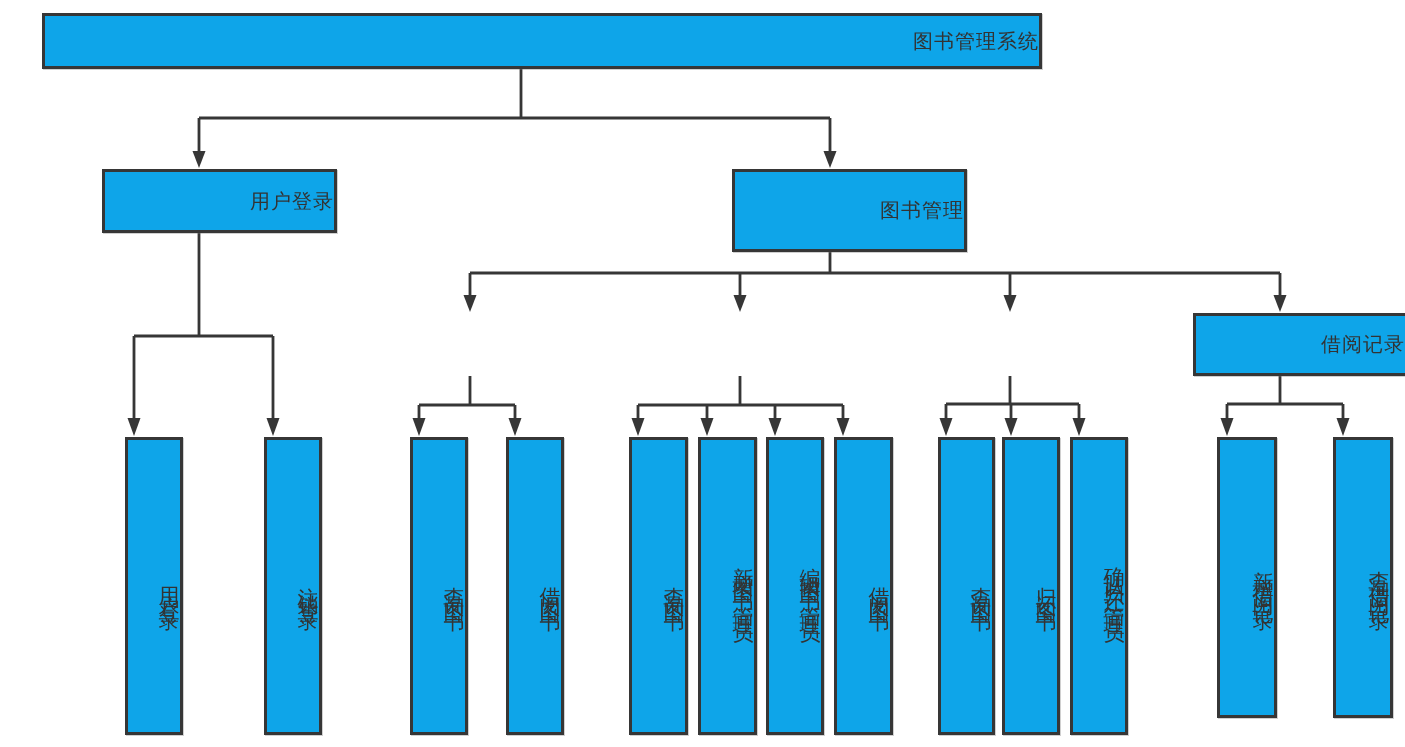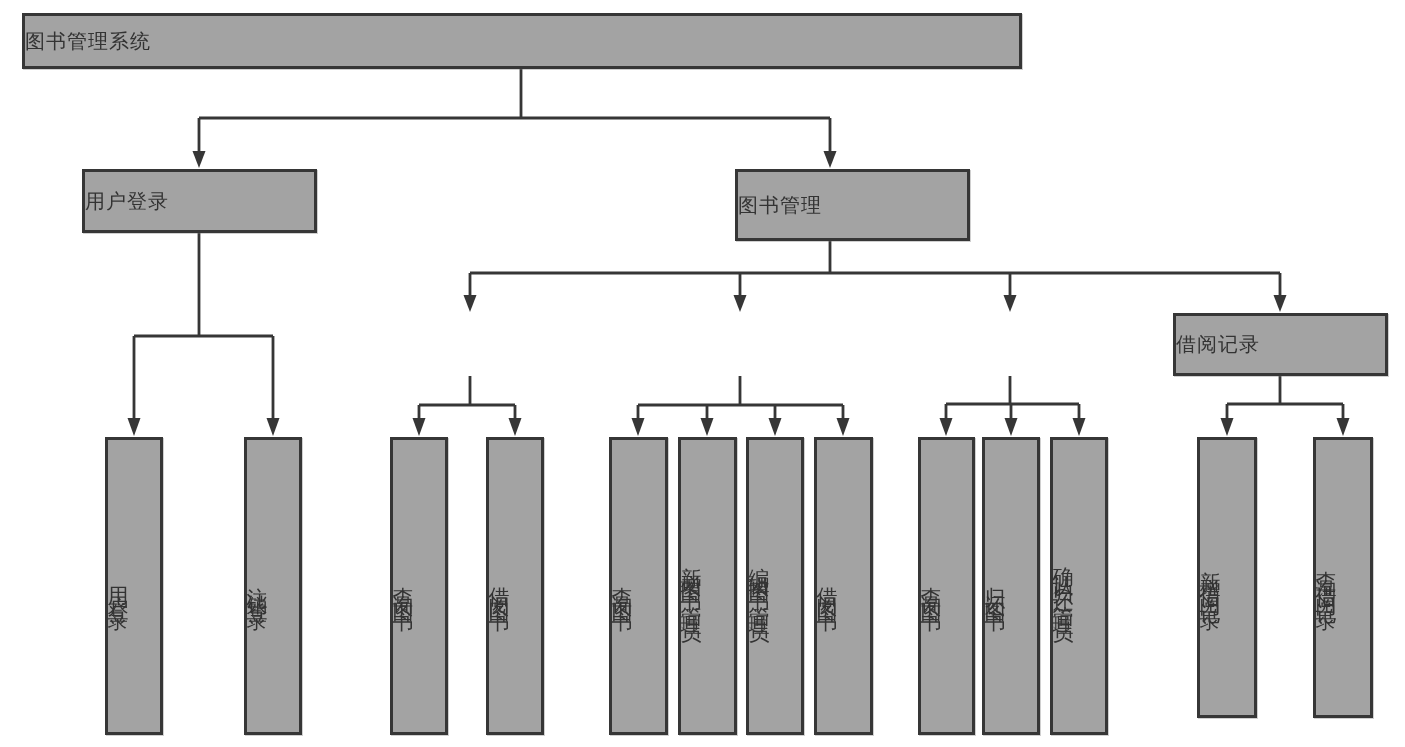--- a/index.html
+++ b/index.html
@@ -13,29 +13,30 @@
     overflow: hidden;
   }
   #edges {
     position: absolute;
     left: 0; top: 0;
     width: 1405px; height: 747px;
   }
   .node {
     position: absolute;
     box-sizing: border-box;
-    background: #a3a3a3;
+    background: #0ea5e9;
     border: 3px solid #363636;
     display: flex;
     align-items: center;
-    justify-content: flex-start;
+    justify-content: flex-end;
     font-size: 20px;
     letter-spacing: 1px;
     color: #333333;
     box-shadow: 1px 1px 0 rgba(120,120,120,0.35);
+    margin-left: 20px;
   }
   .node.vert .vtext {
     writing-mode: vertical-rl;
     text-orientation: mixed;
     line-height: 1;
     font-size: 21px;
     letter-spacing: 8px;
     white-space: nowrap;
   }
   .watermark {
@@ -102,21 +103,21 @@
     </g>
   </svg>
 
   <div class="node" style="left:22px;top:13px;width:1000px;height:56px">
     <span>图书管理系统</span>
   </div>
 
   <div class="node" style="left:82px;top:169px;width:235px;height:64px">
     <span>用户登录</span>
   </div>
-  <div class="node" style="left:735px;top:169px;width:235px;height:72px">
+  <div class="node" style="left:712px;top:169px;width:235px;height:83px">
     <span>图书管理</span>
   </div>
 
   <div class="node" style="left:1173px;top:313px;width:215px;height:63px">
     <span>借阅记录</span>
   </div>
 
   <div class="node vert" style="left:105px;top:437px;width:58px;height:298px">
     <span class="vtext">用户登录</span>
   </div>

